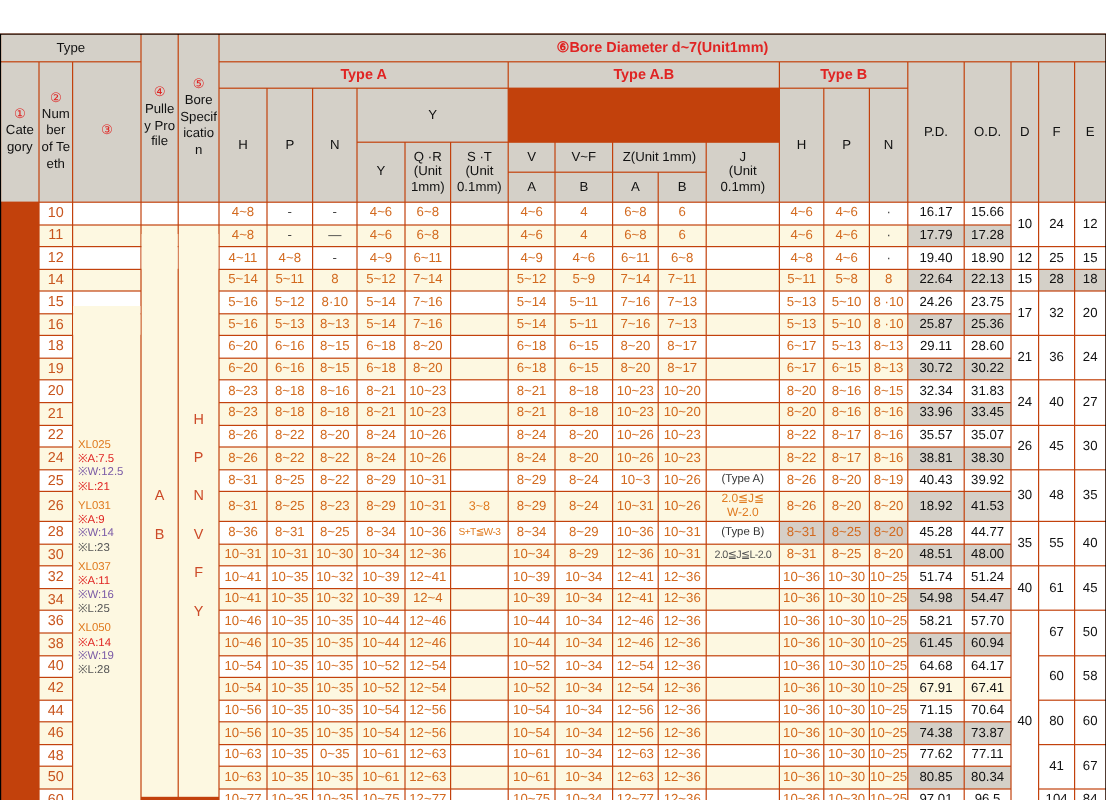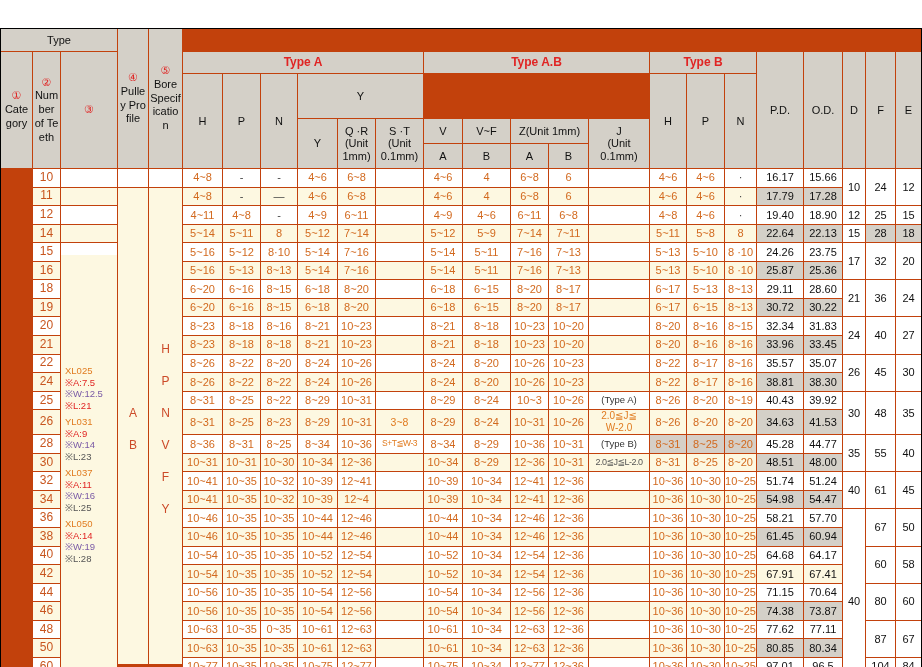--- a/index.html
+++ b/index.html
@@ -39,20 +39,23 @@
   .jrb{color:#555;font-size:9px;letter-spacing:-0.5px}
   .pdod{font-size:11px}
 </style>
 </head>
 <body>
 
 <div id="grid">
 
   <div class="c hdr" style="grid-column:1/span 3;grid-row:1">
       <span>Type</span>
+    </div>
+  <div class="c hdr title" style="grid-column:6/span 19;grid-row:1">
+      <span><span class="red">⑥</span><span class="red">Bore Diameter d~7(Unit1mm)</span></span>
     </div>
 
   <div class="c hdr wrap" style="grid-column:1;grid-row:2/span 4">
       <span class="red">①</span>
       <span>Category</span>
     </div>
   <div class="c hdr wrap" style="grid-column:2;grid-row:2/span 4">
       <span class="red">②</span>
       <span>Number of Teeth</span>
     </div>
@@ -422,21 +425,21 @@
     <div class="c note stn" style="grid-area: 19 / 11; background: rgb(253, 248, 225);">3~8</div>
     <div class="c data" style="grid-area: 19 / 12; background: rgb(253, 248, 225);">8~29</div>
     <div class="c data" style="grid-area: 19 / 13; background: rgb(253, 248, 225);">8~24</div>
     <div class="c data" style="grid-area: 19 / 14; background: rgb(253, 248, 225);">10~31</div>
     <div class="c data" style="grid-area: 19 / 15; background: rgb(253, 248, 225);">10~26</div>
     <div class="c note jra pre" style="grid-area: 19 / 16; background: rgb(253, 248, 225);">2.0≦J≦
 W-2.0</div>
     <div class="c data" style="grid-area: 19 / 17; background: rgb(253, 248, 225);">8~26</div>
     <div class="c data" style="grid-area: 19 / 18; background: rgb(253, 248, 225);">8~20</div>
     <div class="c data" style="grid-area: 19 / 19; background: rgb(253, 248, 225);">8~20</div>
-    <div class="c pdod" style="grid-area: 19 / 20; background: rgb(212, 208, 200);">34.63</div>
+    <div class="c pdod" style="grid-area: 19 / 20; background: rgb(212, 208, 200);">18.92</div>
     <div class="c pdod" style="grid-area: 19 / 21; background: rgb(212, 208, 200);">41.53</div>
     <div class="c teeth" style="grid-area: 20 / 2; background: rgb(255, 255, 255);">28</div>
     <div class="c data" style="grid-area: 20 / 6; background: rgb(255, 255, 255);">8~36</div>
     <div class="c data" style="grid-area: 20 / 7; background: rgb(255, 255, 255);">8~31</div>
     <div class="c data" style="grid-area: 20 / 8; background: rgb(255, 255, 255);">8~25</div>
     <div class="c data" style="grid-area: 20 / 9; background: rgb(255, 255, 255);">8~34</div>
     <div class="c data" style="grid-area: 20 / 10; background: rgb(255, 255, 255);">10~36</div>
     <div class="c note str" style="grid-area: 20 / 11; background: rgb(255, 255, 255);">S+T≦W-3</div>
     <div class="c data" style="grid-area: 20 / 12; background: rgb(255, 255, 255);">8~34</div>
     <div class="c data" style="grid-area: 20 / 13; background: rgb(255, 255, 255);">8~29</div>
@@ -699,19 +702,19 @@
     <div class="c pdod" style="grid-area: 20 / 23 / span 2; background: rgb(255, 255, 255);">55</div>
     <div class="c pdod" style="grid-area: 20 / 24 / span 2; background: rgb(255, 255, 255);">40</div>
     <div class="c pdod" style="grid-area: 22 / 23 / span 2; background: rgb(255, 255, 255);">61</div>
     <div class="c pdod" style="grid-area: 22 / 24 / span 2; background: rgb(255, 255, 255);">45</div>
     <div class="c pdod" style="grid-area: 24 / 23 / span 2; background: rgb(255, 255, 255);">67</div>
     <div class="c pdod" style="grid-area: 24 / 24 / span 2; background: rgb(255, 255, 255);">50</div>
     <div class="c pdod" style="grid-area: 26 / 23 / span 2; background: rgb(255, 255, 255);">60</div>
     <div class="c pdod" style="grid-area: 26 / 24 / span 2; background: rgb(255, 255, 255);">58</div>
     <div class="c pdod" style="grid-area: 28 / 23 / span 2; background: rgb(255, 255, 255);">80</div>
     <div class="c pdod" style="grid-area: 28 / 24 / span 2; background: rgb(255, 255, 255);">60</div>
-    <div class="c pdod" style="grid-area: 30 / 23 / span 2; background: rgb(255, 255, 255);">87</div>
+    <div class="c pdod" style="grid-area: 30 / 23 / span 2; background: rgb(255, 255, 255);">41</div>
     <div class="c pdod" style="grid-area: 30 / 24 / span 2; background: rgb(255, 255, 255);">67</div>
     <div class="c pdod" style="grid-area: 32 / 23; background: rgb(255, 255, 255);">104</div>
     <div class="c pdod" style="grid-area: 32 / 24; background: rgb(255, 255, 255);">84</div>
     <div class="c pdod" style="grid-area: 33 / 23; background: rgb(212, 208, 200);">123</div>
     <div class="c pdod" style="grid-area: 33 / 24; background: rgb(212, 208, 200);">102</div>
   </div>
 
 </body></html>

